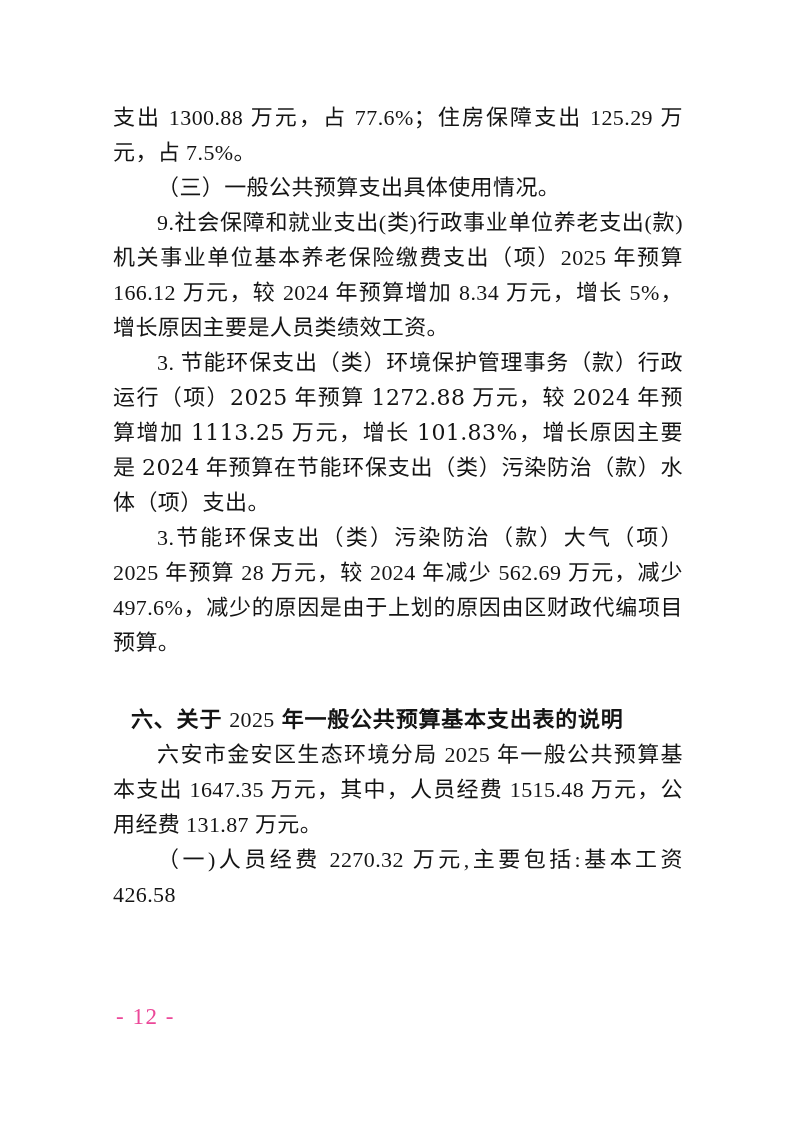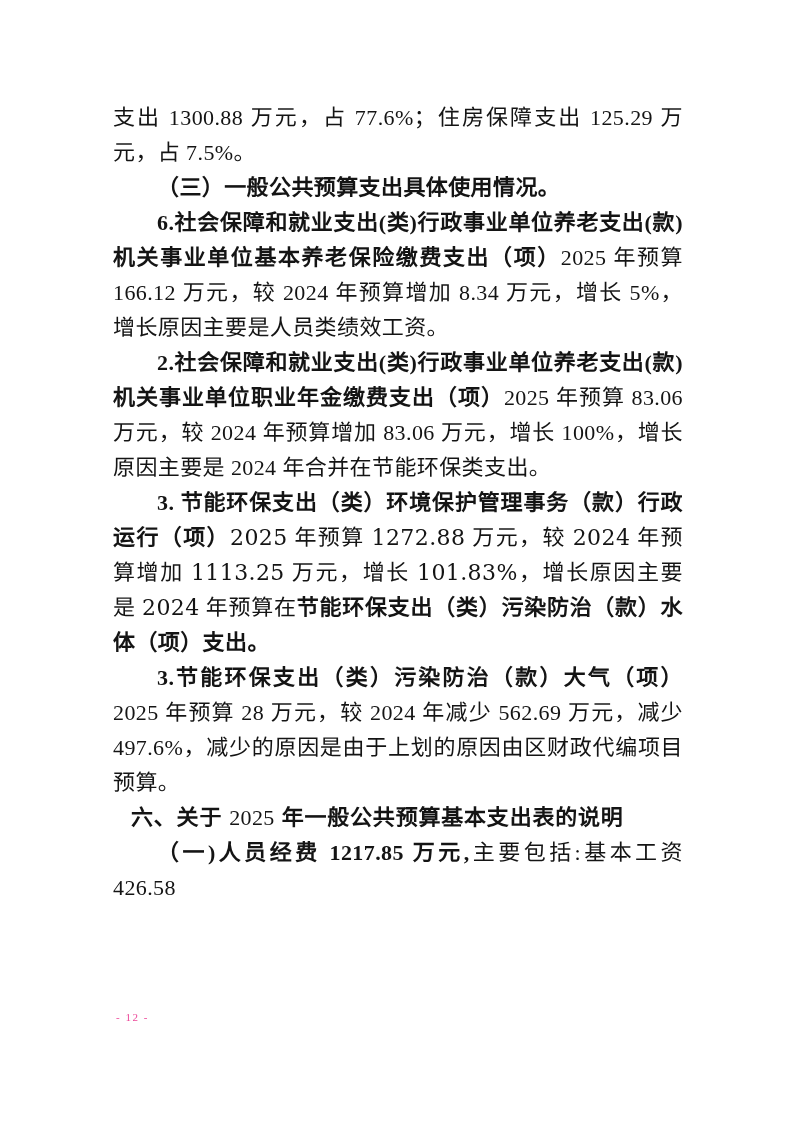--- a/index.html
+++ b/index.html
@@ -33,50 +33,51 @@
   
   p.body { text-indent: 44px; }
   
   p.cont { text-indent: 0; }
   
   p.hei {
     font-family: "Liberation Sans", "DejaVu Sans", sans-serif;
     font-weight: 700;
     text-indent: 18px;
     letter-spacing: 0.8px;
+    margin-top: 42px;
   }
   .run { white-space: pre-wrap; }
-  .run-b { font-weight: 700; }
+  .run-b { font-weight: 400; }
   
   .run-fs { font-family: "DejaVu Serif", "Liberation Serif", serif; }
   
   .run-sn {
     font-family: "Liberation Serif", "DejaVu Serif", serif;
     font-weight: 400;
     letter-spacing: 0.4px;
   }
   .page-number {
     position: absolute;
     left: 116px;
     top: 1003px;
-    font-size: 11px;
+    font-size: 23px;
     line-height: 28px;
     letter-spacing: 1.5px;
     color: #ec4899;
     font-family: "Liberation Serif", "DejaVu Serif", serif;
   }
 </style>
 </head>
 <body>
 
 <div class="page">
   <div class="content">
       <p class="cont"><span class="run">支出 1300.88 万元，占 77.6%；住房保障支出 125.29 万元，占 7.5%。</span></p>
       <p class="body"><span class="run run-b">（三）一般公共预算支出具体使用情况。</span></p>
-      <p class="body"><span class="run run-b">6.社会保障和就业支出(类)行政事业单位养老支出(款)机关事业单位基本养老保险缴费支出（项）</span><span class="run">2025 年预算 166.12 万元，较 2024 年预算增加 8.34 万元，增长 5%，增长原因主要是人员类绩效工资。</span></p>
-      <p class="body"><span class="run run-b">2.社会保障和就业支出(类)行政事业单位养老支出(款)机关事业单位职业年金缴费支出（项）</span><span class="run">2025 年预算 83.06 万元，较 2024 年预算增加 83.06 万元，增长 100%，增长原因主要是 2024 年合并在节能环保类支出。</span></p>
+      <p class="body"><span class="run run-b">9.社会保障和就业支出(类)行政事业单位养老支出(款)机关事业单位基本养老保险缴费支出（项）</span><span class="run">2025 年预算 166.12 万元，较 2024 年预算增加 8.34 万元，增长 5%，增长原因主要是人员类绩效工资。</span></p>
       <p class="body"><span class="run run-b">3. 节能环保支出（类）环境保护管理事务（款）行政运行（项）</span><span class="run run-fs">2025</span><span class="run"> 年预算 </span><span class="run run-fs">1272.88</span><span class="run"> 万元，较 </span><span class="run run-fs">2024</span><span class="run"> 年预算增加 </span><span class="run run-fs">1113.25</span><span class="run"> 万元，增长 </span><span class="run run-fs">101.83%</span><span class="run">，增长原因主要是 </span><span class="run run-fs">2024</span><span class="run"> 年预算在</span><span class="run run-b">节能环保支出（类）污染防治（款）水体（项）支出。</span></p>
       <p class="body"><span class="run run-b">3.节能环保支出（类）污染防治（款）大气（项）</span><span class="run">2025 年预算 28 万元，较 2024 年减少 562.69 万元，减少 497.6%，减少的原因是由于上划的原因由区财政代编项目预算。</span></p>
       <p class="hei"><span class="run">六、关于 </span><span class="run run-sn">2025</span><span class="run"> 年一般公共预算基本支出表的说明</span></p>
-      <p class="body"><span class="run run-b">（一)人员经费 1217.85 万元,</span><span class="run">主要包括:基本工资 426.58</span></p>
+      <p class="body"><span class="run">六安市金安区生态环境分局 2025 年一般公共预算基本支出 1647.35 万元，其中，人员经费 1515.48 万元，公用经费 131.87 万元。</span></p>
+      <p class="body"><span class="run run-b">（一)人员经费 2270.32 万元,</span><span class="run">主要包括:基本工资 426.58</span></p>
     </div>
   <div class="page-number">- 12 -</div>
 </div>
 
 </body></html>

